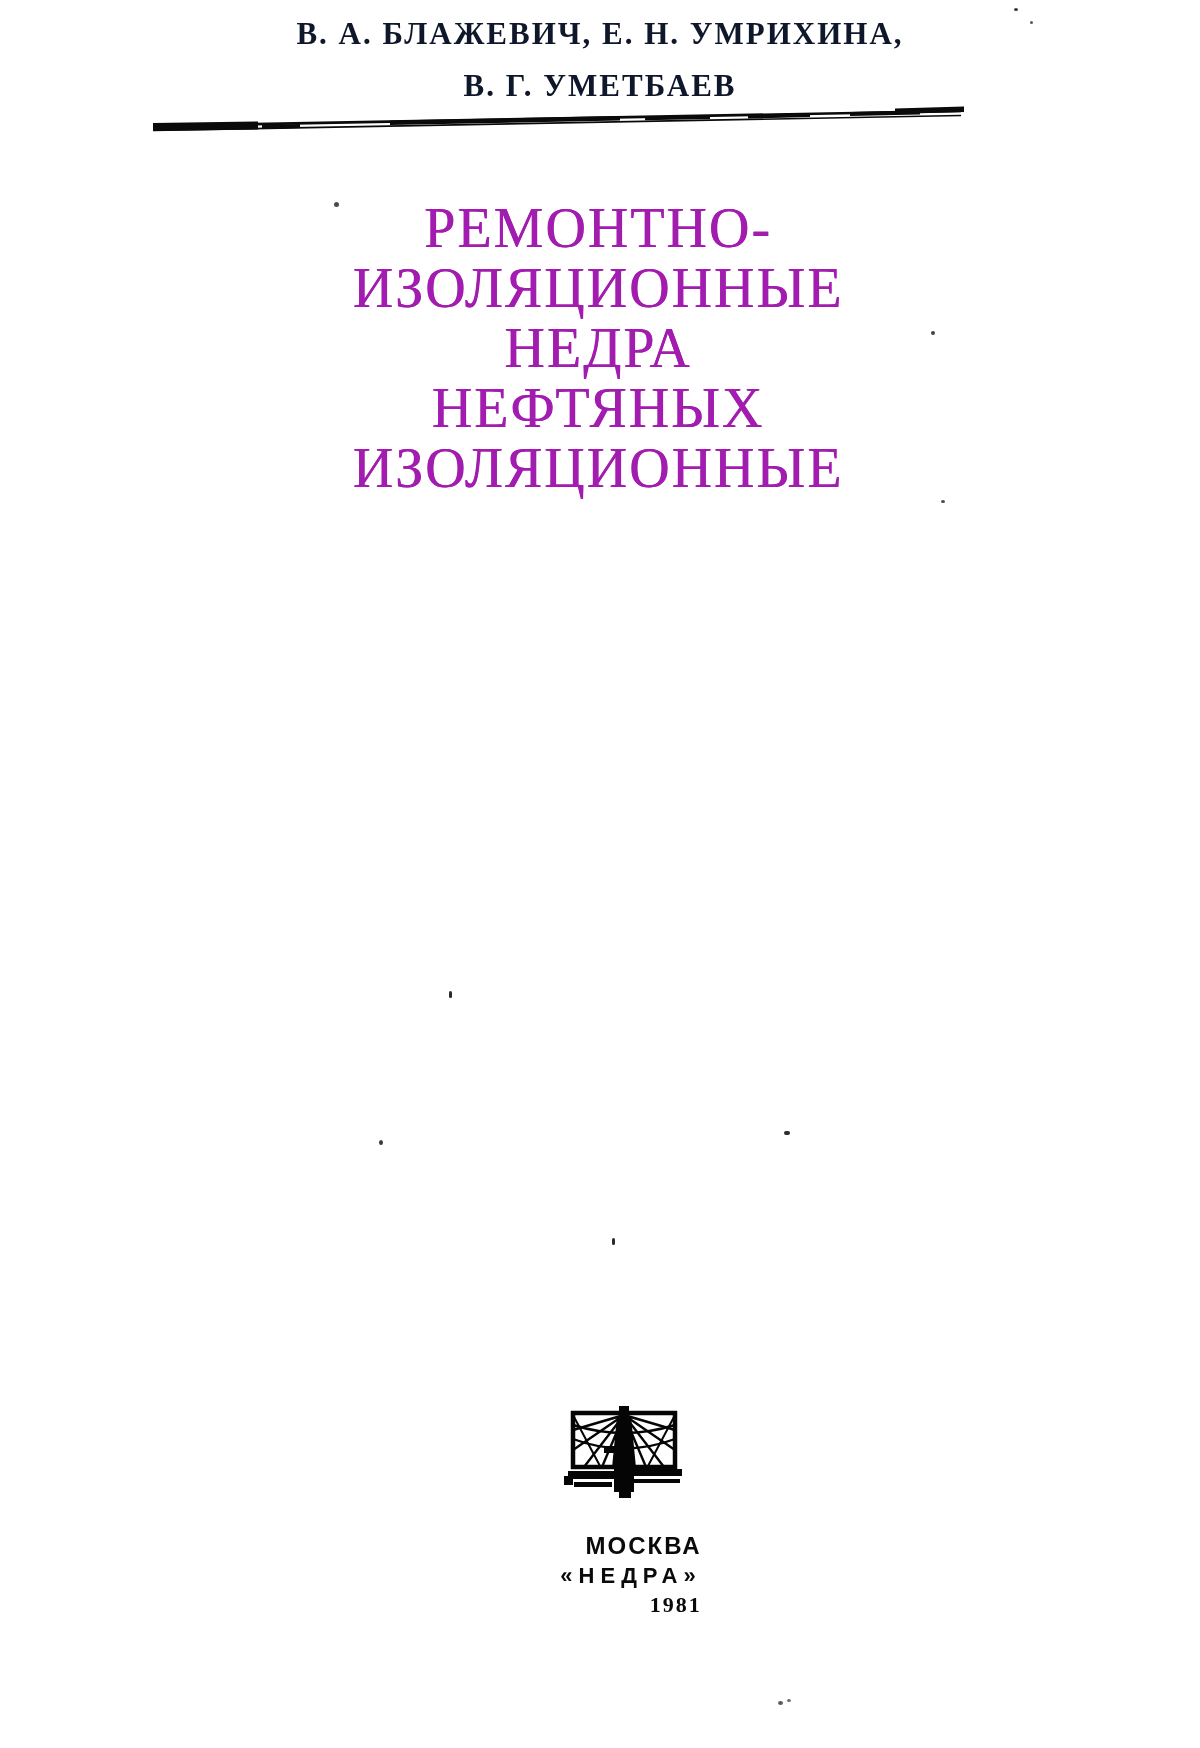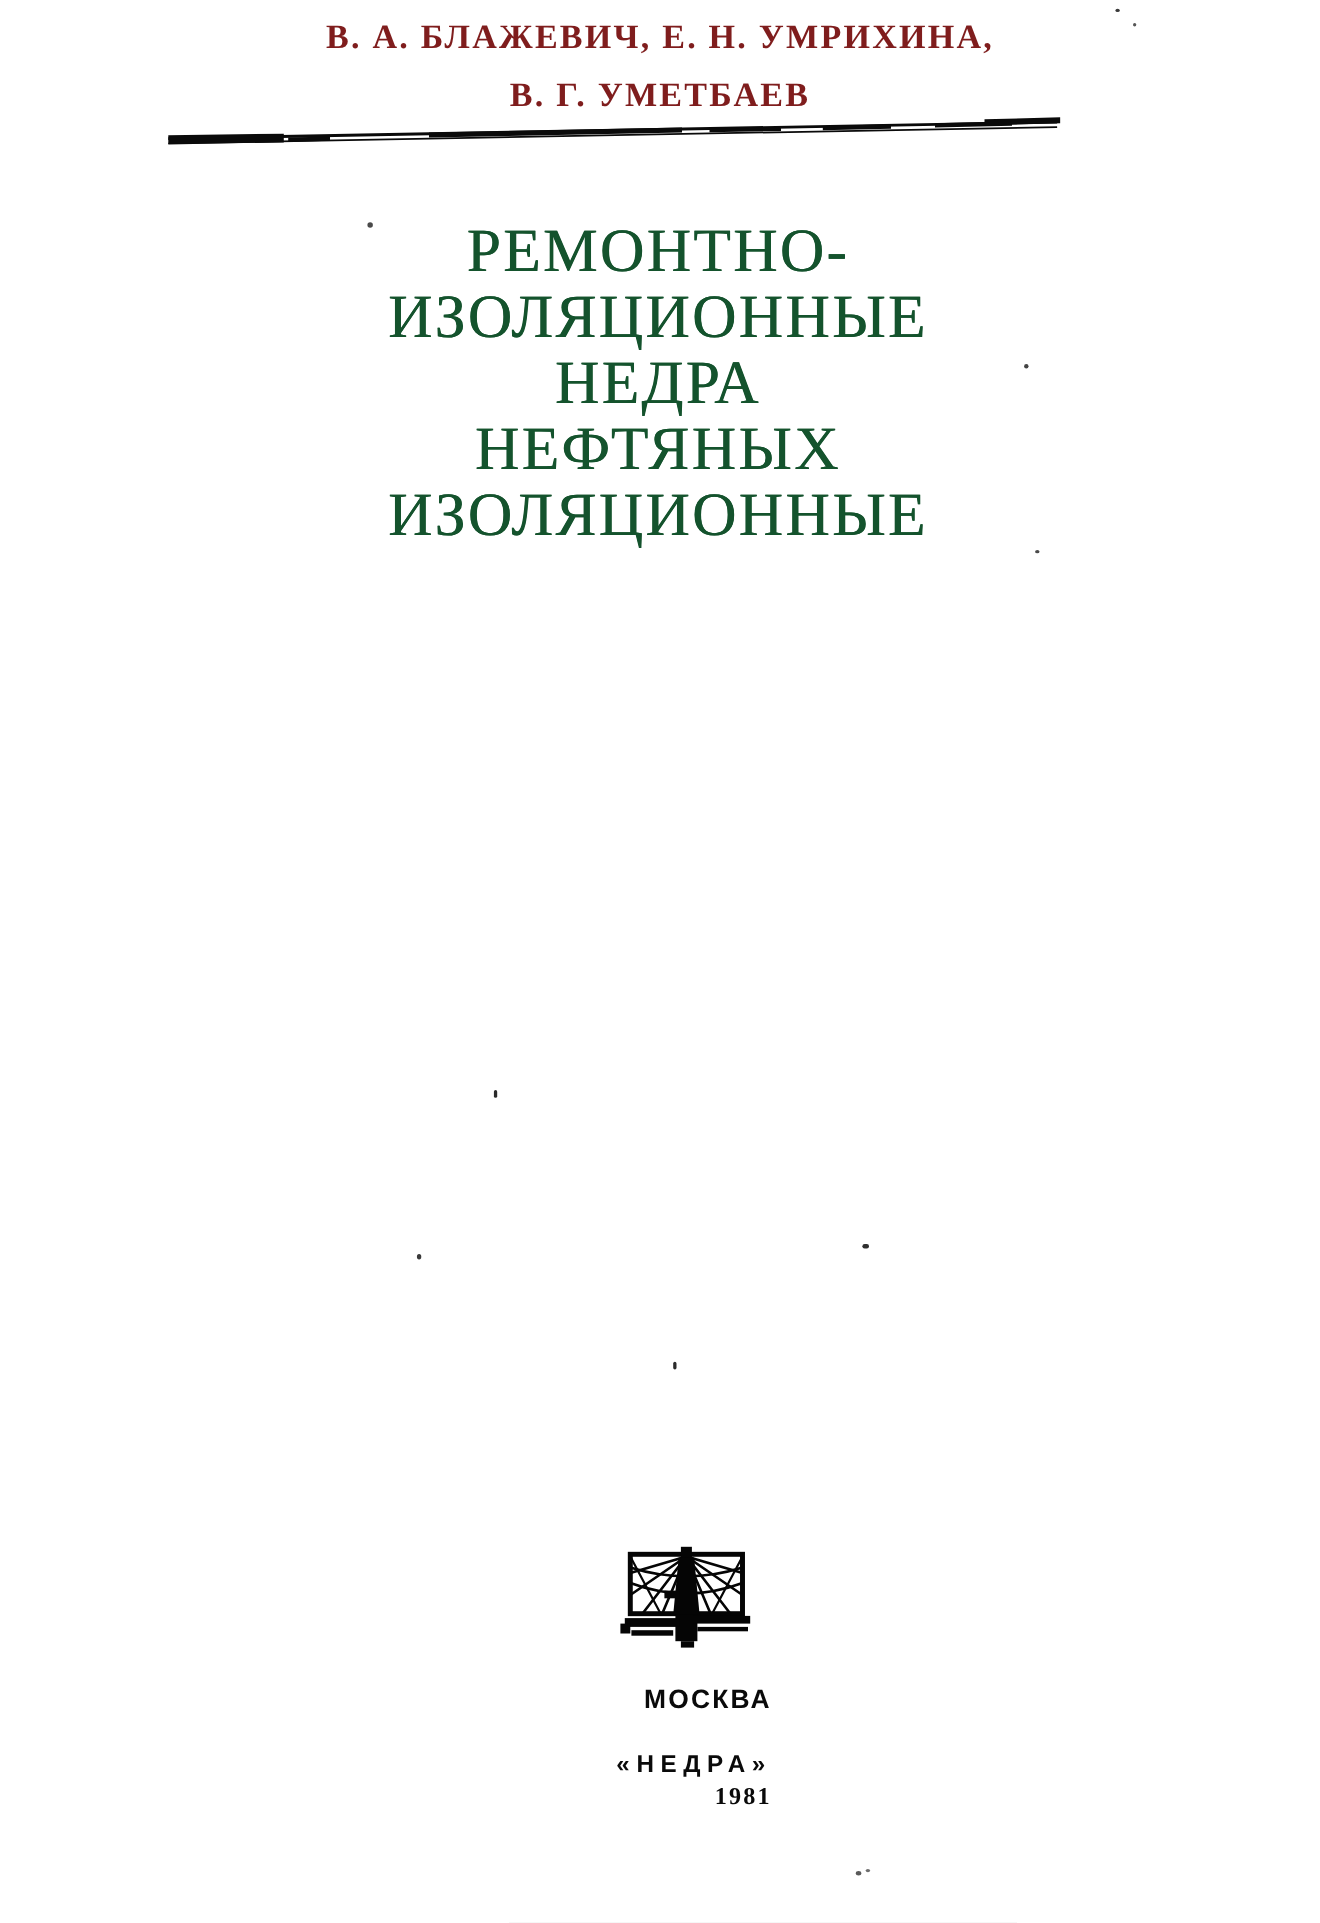--- a/index.html
+++ b/index.html
@@ -18,21 +18,21 @@
   .authors {
     position: absolute;
     top: 8px;
     left: 0;
     width: 1200px;
     text-align: center;
     font-weight: bold;
     font-size: 31px;
     line-height: 52px;
     letter-spacing: 2px;
-    color: #7f1d1d;
+    color: #0f172a;
   }
 
   
   .rule-wrap {
     position: absolute;
     left: 150px;
     top: 102px;
     width: 814px;
     height: 36px;
   }
@@ -40,21 +40,21 @@
   
   .book-title {
     position: absolute;
     top: 198px;
     left: 0;
     width: 1196px;
     text-align: center;
     font-size: 56px;
     line-height: 60px;
     letter-spacing: 2px;
-    color: #14532d;
+    color: #a21caf;
     text-shadow: 0.4px 0 0 currentColor;
   }
   .book-title .t-line { white-space: nowrap; }
 
   
   .emblem {
     position: absolute;
     left: 562px;
     top: 1406px;
     width: 124px;
@@ -67,21 +67,21 @@
     top: 1532px;
     left: 628px;
     transform: translateX(-50%);
     text-align: right;
     font-family: "Liberation Sans", sans-serif;
     font-weight: bold;
     color: #0a0a0a;
     white-space: nowrap;
   }
   .colophon .city { font-size: 24px; letter-spacing: 2px; line-height: 28px; }
-  .colophon .pub  { font-size: 22px; letter-spacing: 6px; line-height: 31px; padding-left: 6px; margin-top: 28px; }
+  .colophon .pub  { font-size: 22px; letter-spacing: 6px; line-height: 31px; padding-left: 6px; }
   .colophon .year { font-size: 22px; letter-spacing: 2px; line-height: 27px; font-family: Liberation Serif, serif; }
 
   
   .speck { position: absolute; border-radius: 50%; }
   .s1  { left: 334px;  top: 202px;  width: 5px; height: 5px; background: #4a4a4a; }
   .s2  { left: 1014px; top: 8px;    width: 4px; height: 3px; background: #3a3a3a; }
   .s3  { left: 1030px; top: 21px;   width: 3px; height: 3px; background: #565656; }
   .s4  { left: 449px;  top: 991px;  width: 3px; height: 7px; background: #2a2a2a; border-radius: 2px; }
   .s5  { left: 379px;  top: 1140px; width: 4px; height: 5px; background: #3a3a3a; }
   .s6  { left: 784px;  top: 1131px; width: 6px; height: 4px; background: #2f2f2f; border-radius: 2px; }

